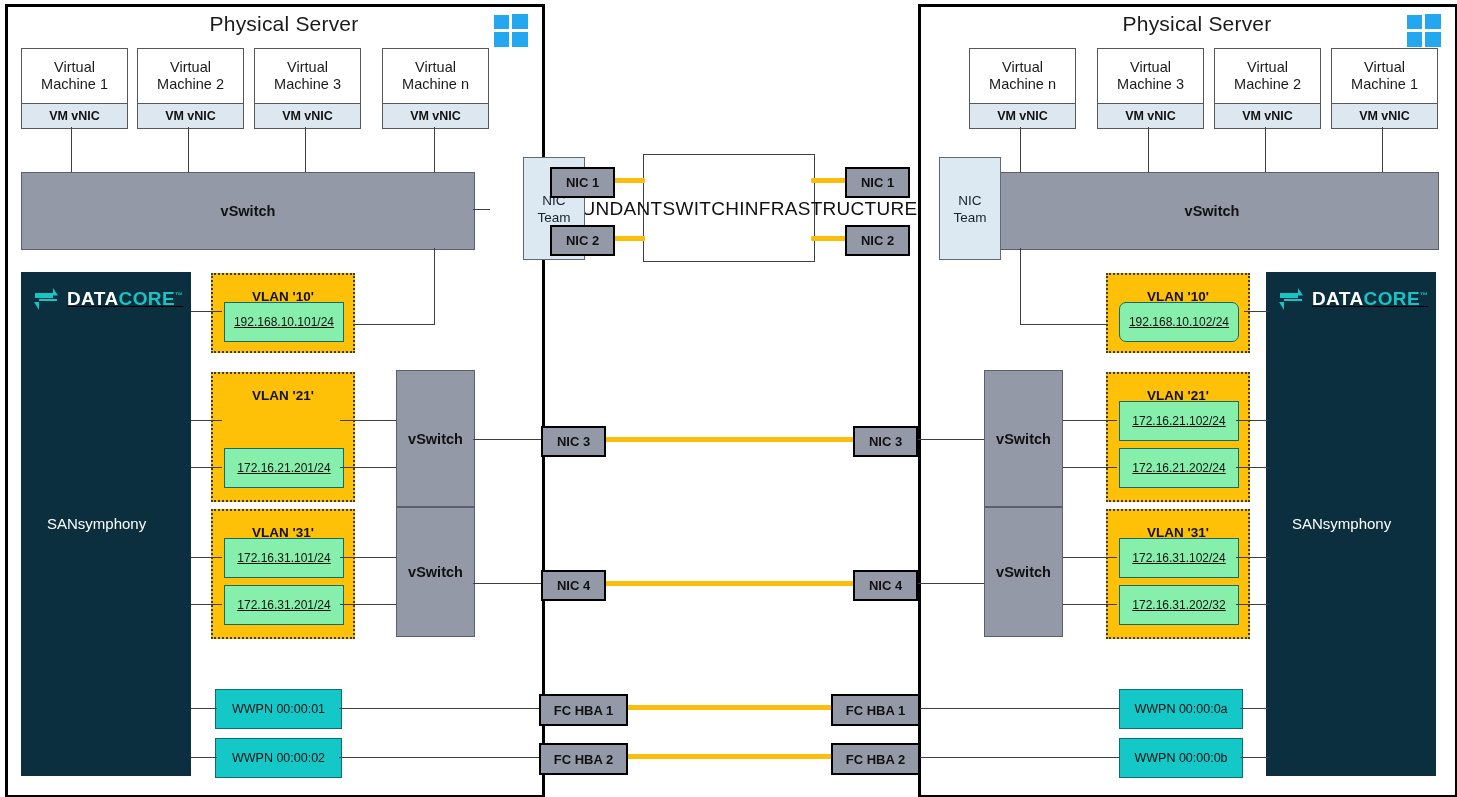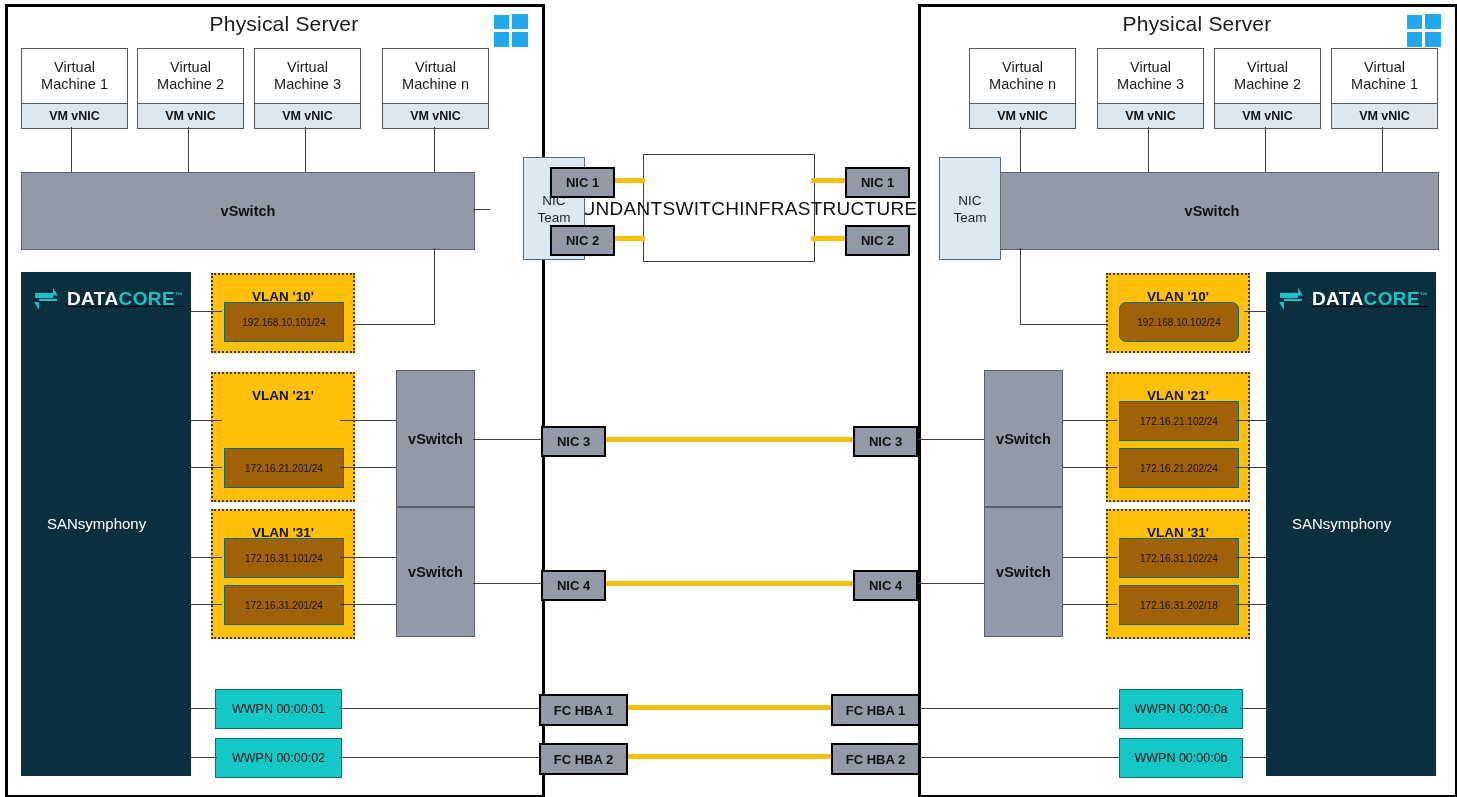--- a/index.html
+++ b/index.html
@@ -61,23 +61,23 @@
   .dcword{font-size:19px;font-weight:bold;letter-spacing:.4px;text-decoration:underline;}
   .dcword .a{color:#ffffff;}
   .dcword .b{color:#17c3c3;}
   .dctm{font-size:8px;color:#17c3c3;vertical-align:super;}
   .sansym{position:absolute;color:#fff;font-size:15px;}
 
   
   .vlan{position:absolute;background:#FFC107;border:2px dotted #3a3a3a;}
   .vlan .lbl{position:absolute;left:0;right:0;top:4px;text-align:center;
       font-size:13.5px;font-weight:bold;color:#111;margin-top:10px;}
-  .ipbox{position:absolute;background:#a16207;border:1.6px solid #0d6d72;
-      display:flex;align-items:center;justify-content:center;
-      font-size:10px;color:#111;}
+  .ipbox{position:absolute;background:#86efac;border:1.6px solid #0d6d72;
+      display:flex;align-items:center;justify-content:center;
+      font-size:12px;color:#111;text-decoration:underline;}
 
   
   .wwpn{position:absolute;background:#14C8C8;border:1.6px solid #0d6d72;
       display:flex;align-items:center;justify-content:center;
       font-size:12.5px;color:#111;}
 </style>
 </head>
 <body>
 
 <div id="stage">
@@ -307,21 +307,21 @@
     <div class="ipbox" style="left:11px;top:74px;width:118px;height:38px;">172.16.21.202/24</div>
   </div>
   <div class="hline" style="left:1061px;top:420px;width:56px;"></div>
   <div class="hline" style="left:1061px;top:467px;width:56px;"></div>
   <div class="hline" style="left:1236px;top:420px;width:33px;"></div>
   <div class="hline" style="left:1236px;top:467px;width:33px;"></div>
 
   <div class="vlan" style="left:1106px;top:509px;width:140px;height:126px;">
     <div class="lbl">VLAN '31'</div>
     <div class="ipbox" style="left:11px;top:27px;width:118px;height:38px;">172.16.31.102/24</div>
-    <div class="ipbox" style="left:11px;top:74px;width:118px;height:38px;">172.16.31.202/18</div>
+    <div class="ipbox" style="left:11px;top:74px;width:118px;height:38px;">172.16.31.202/32</div>
   </div>
   <div class="hline" style="left:1061px;top:557px;width:56px;"></div>
   <div class="hline" style="left:1061px;top:604px;width:56px;"></div>
   <div class="hline" style="left:1236px;top:557px;width:33px;"></div>
   <div class="hline" style="left:1236px;top:604px;width:33px;"></div>
 
   <div class="vswitch" style="left:984px;top:370px;width:77px;height:135px;">vSwitch</div>
   <div class="vswitch" style="left:984px;top:507px;width:77px;height:128px;">vSwitch</div>
 
   <div class="wwpn" style="left:1119px;top:689px;width:122px;height:38px;">WWPN 00:00:0a</div>

